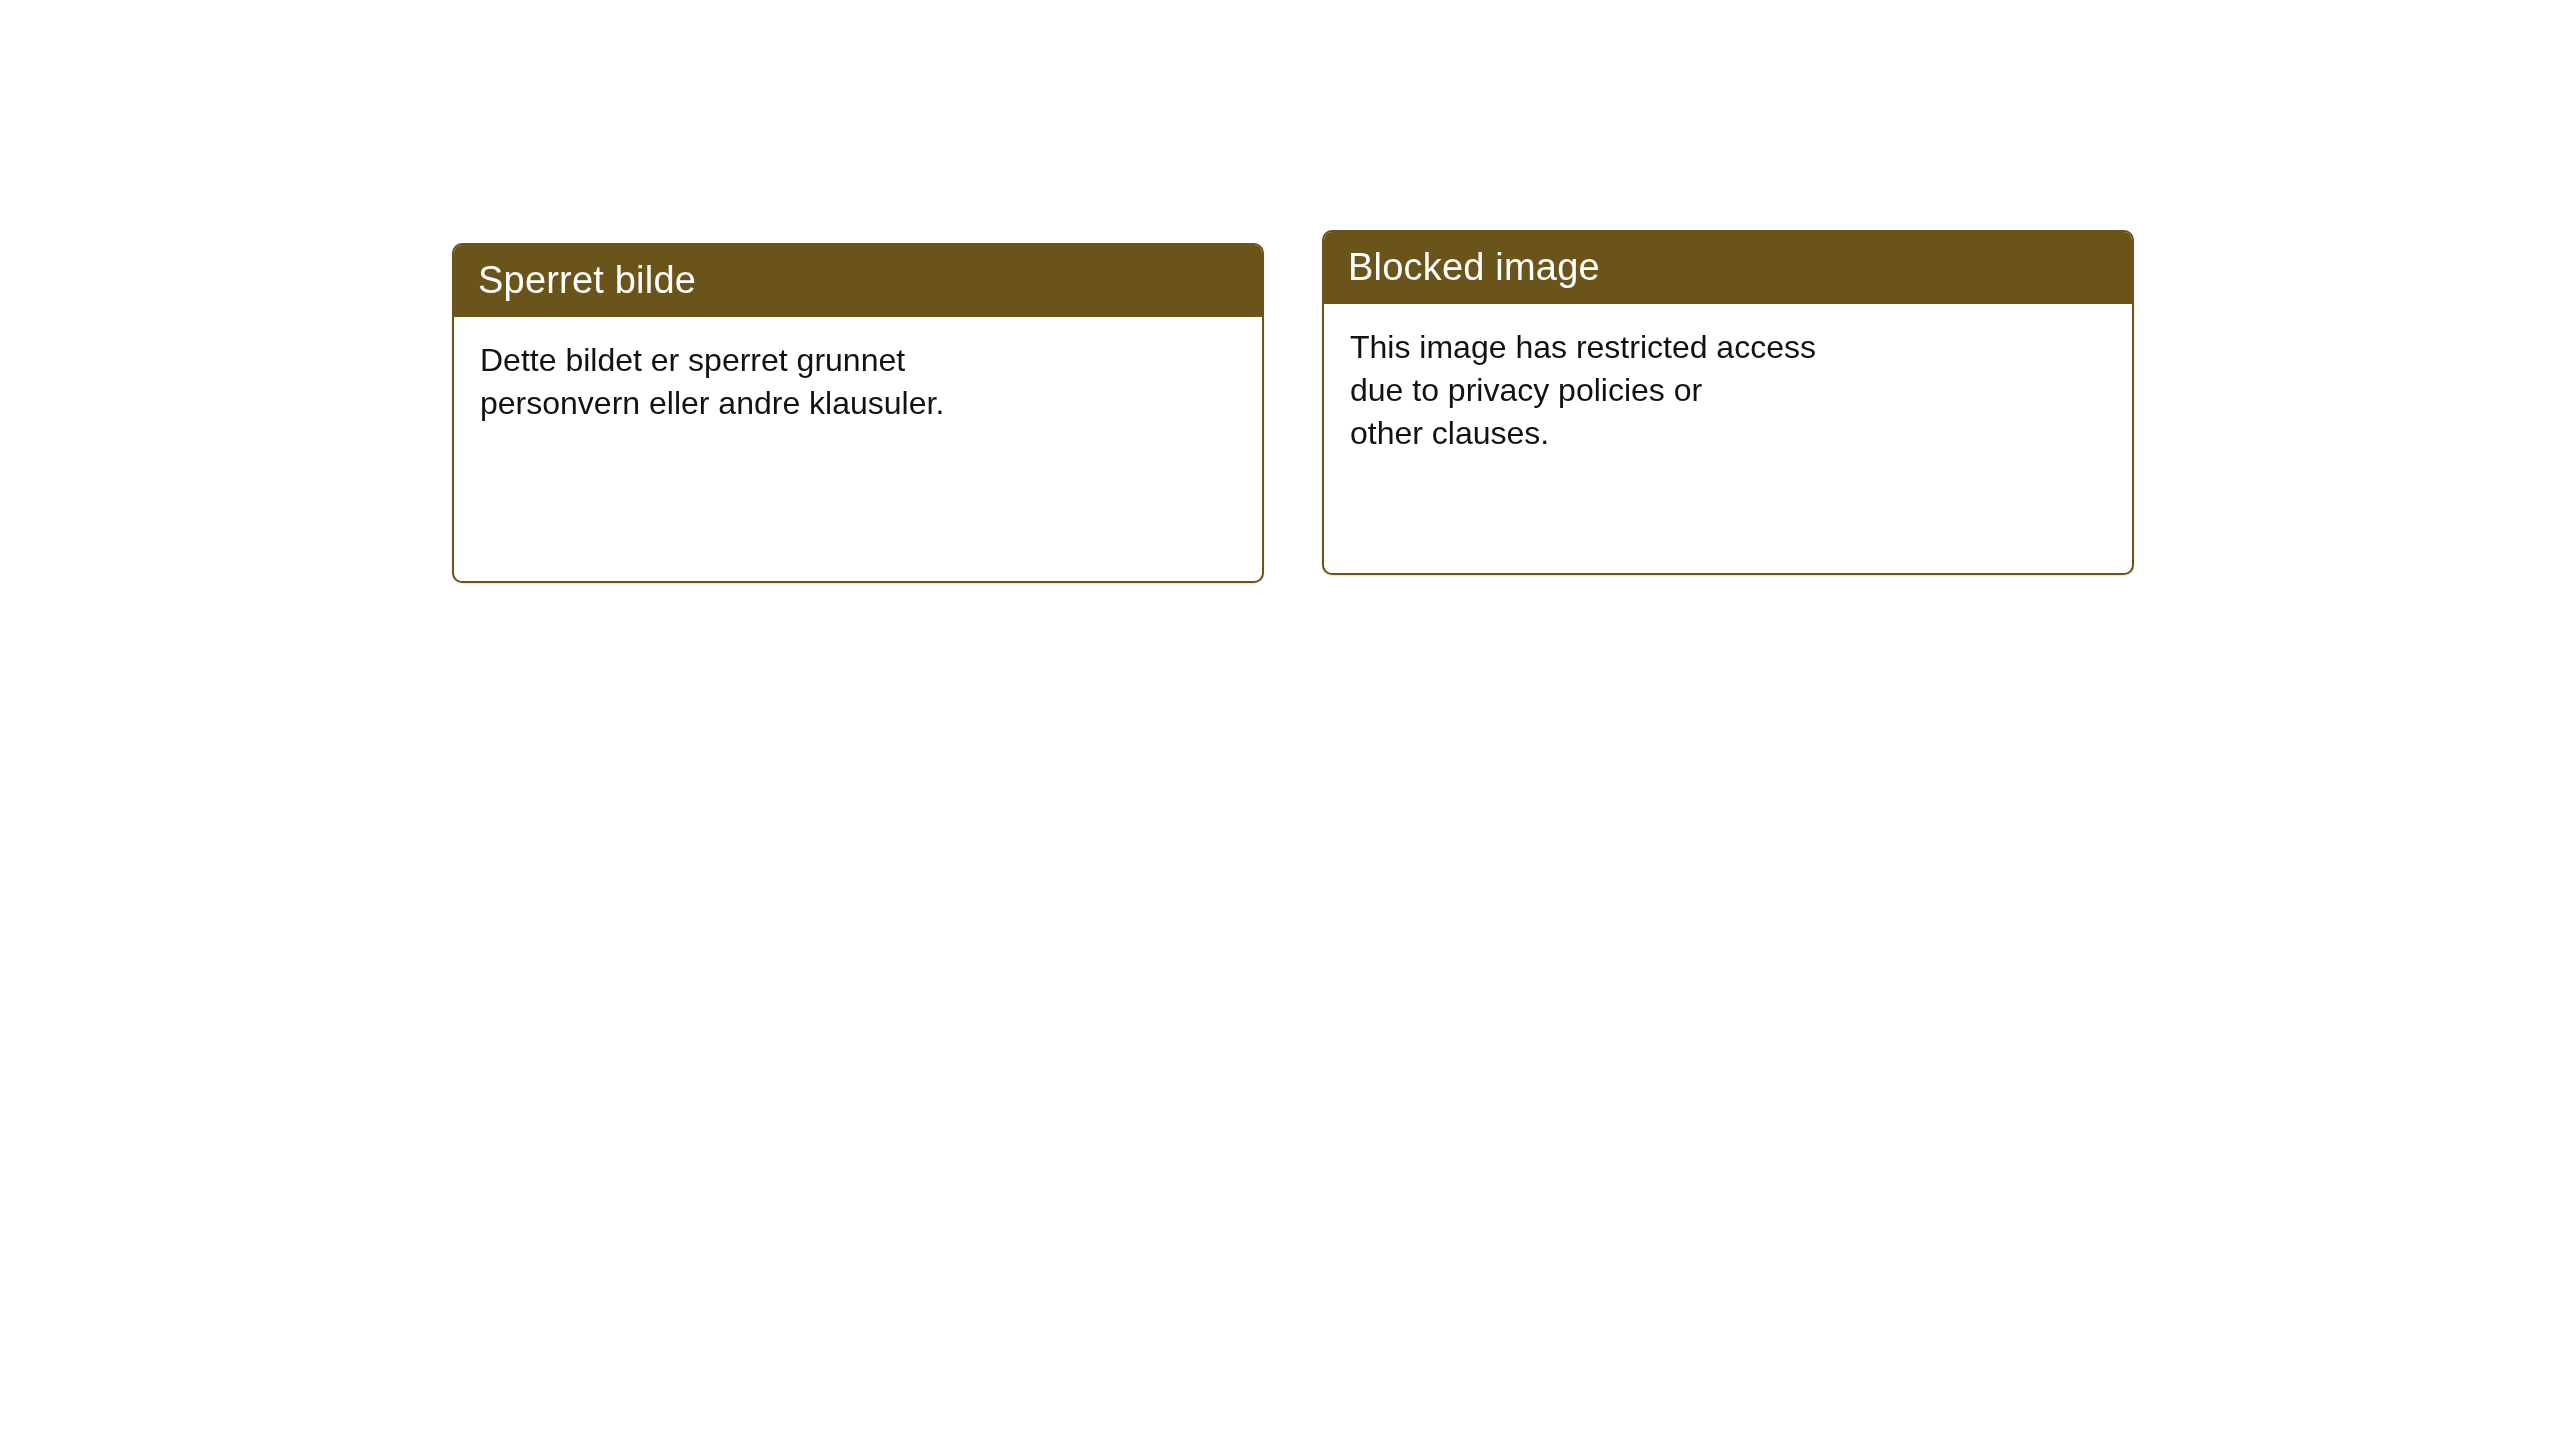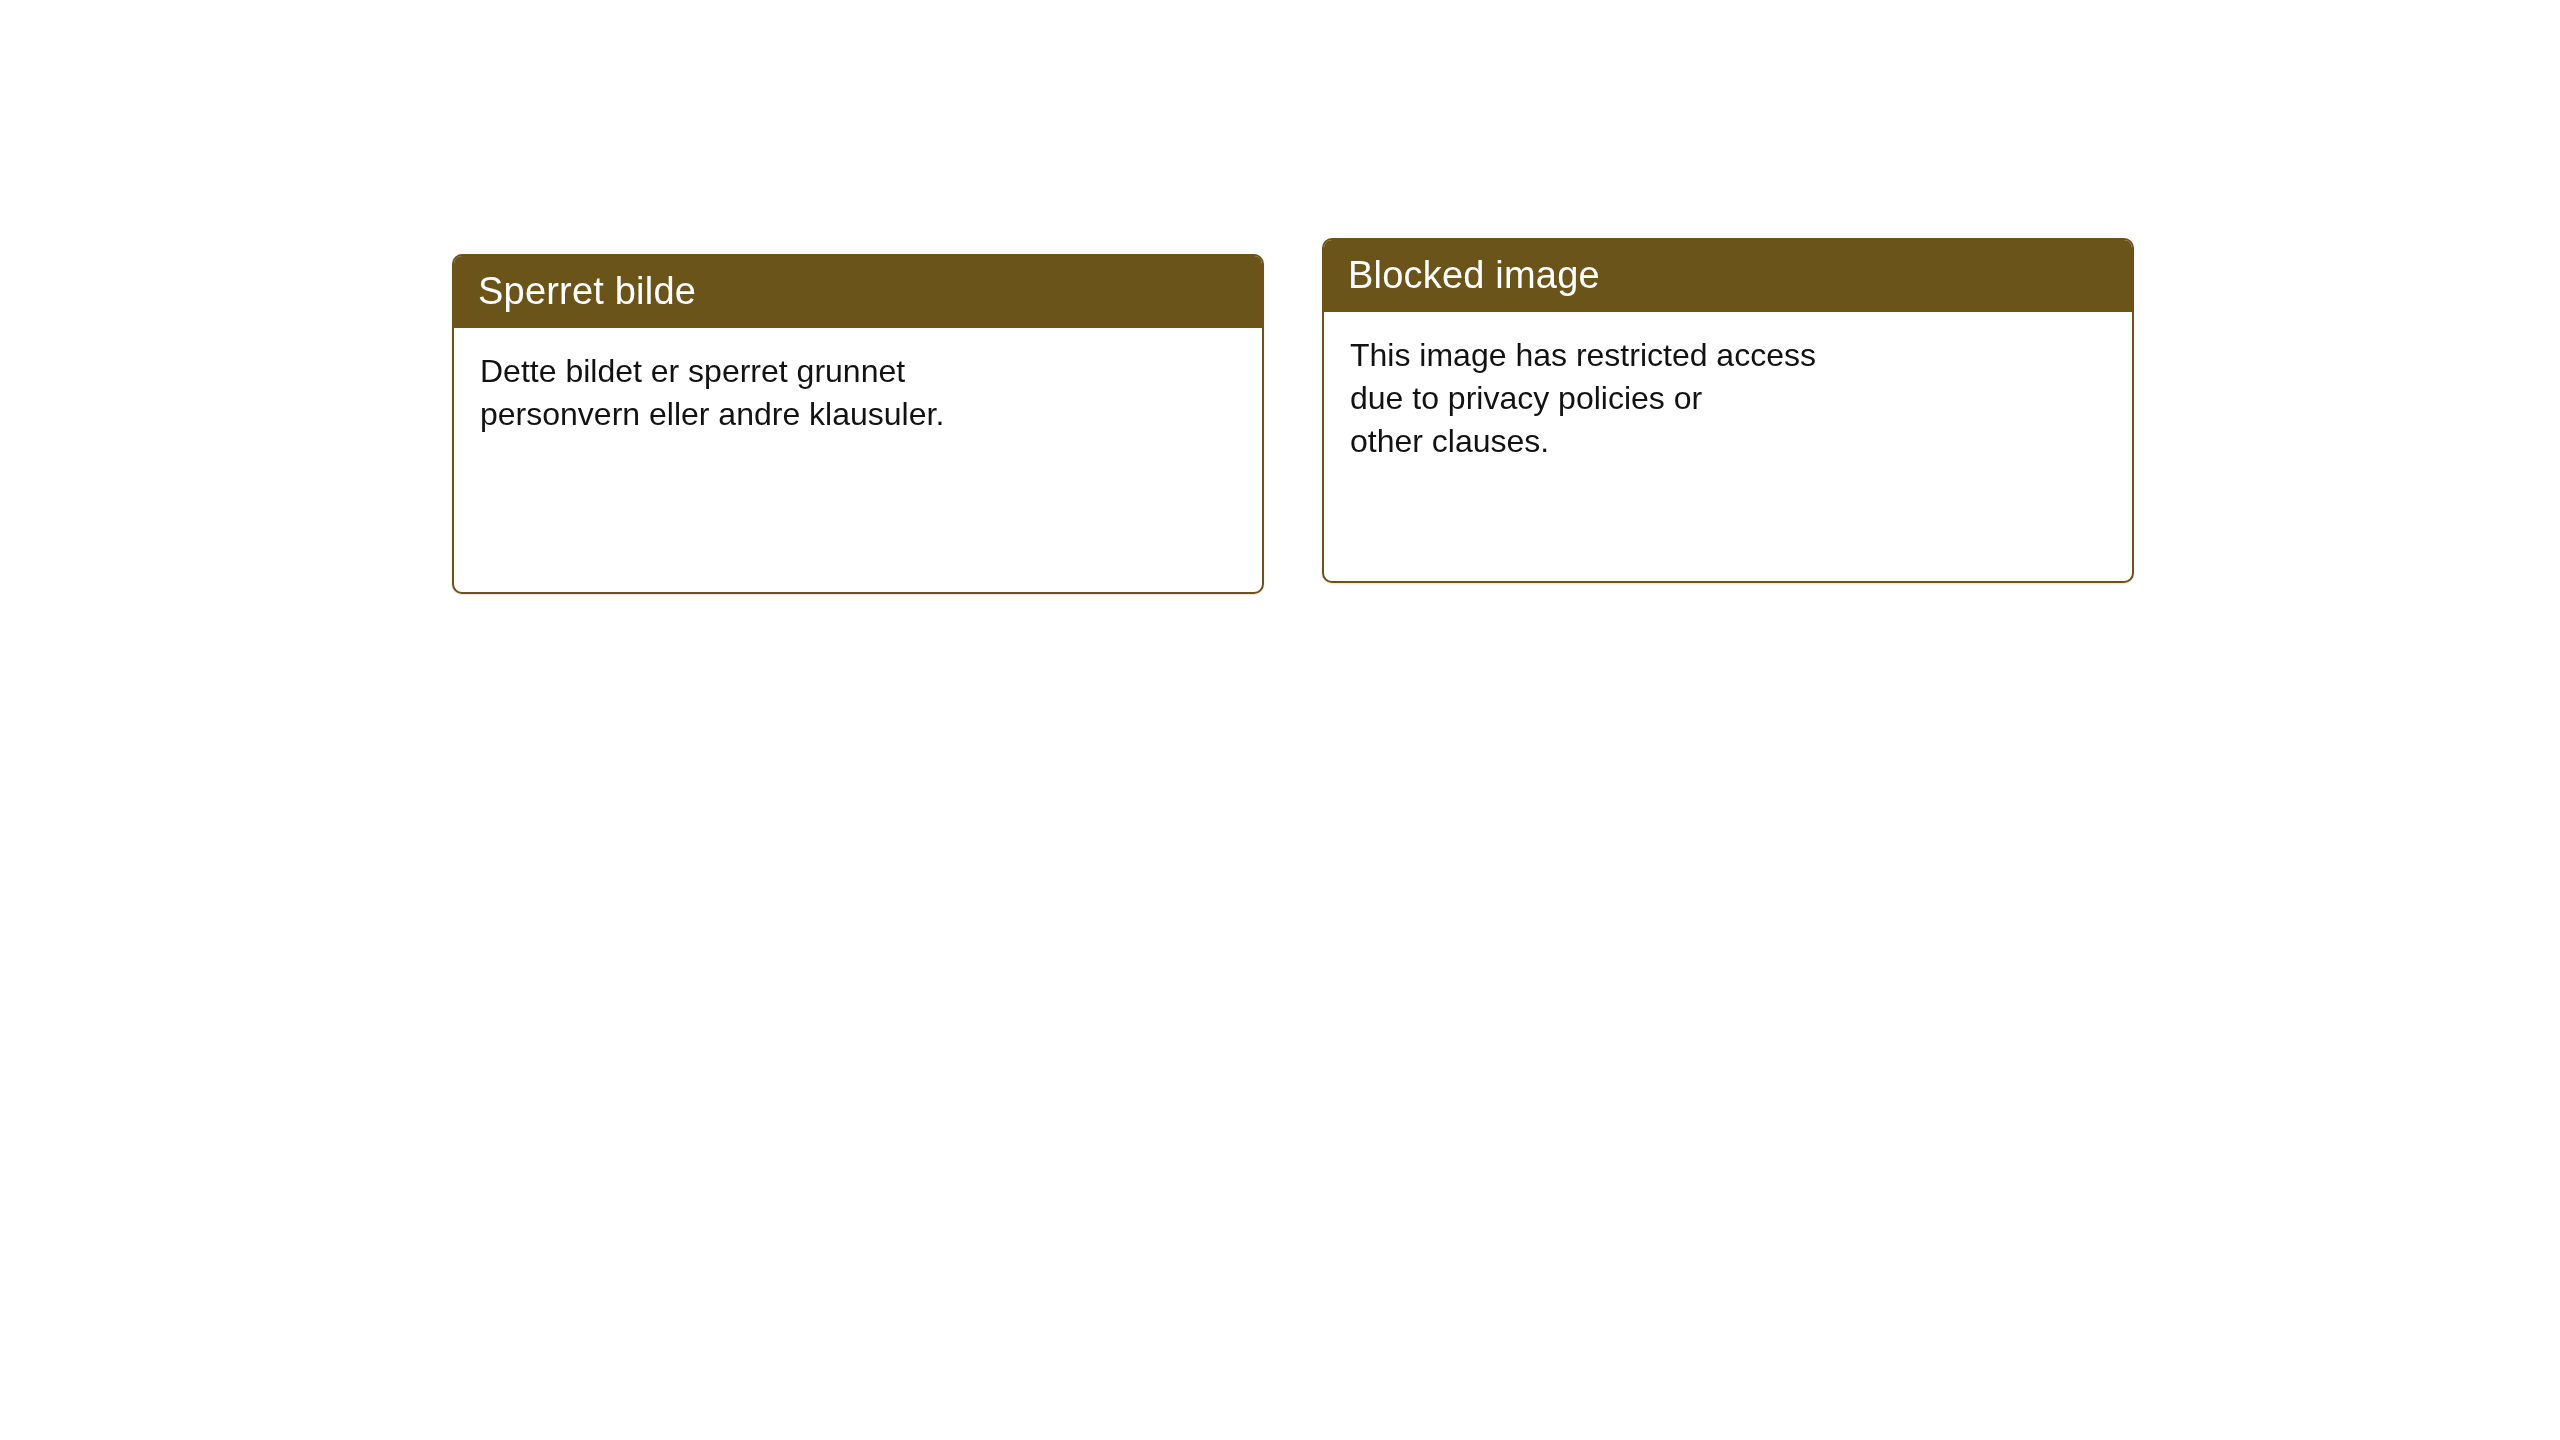--- a/index.html
+++ b/index.html
@@ -43,26 +43,25 @@
     line-height: 1.35;
     padding: 22px 26px 20px 26px;
     white-space: pre-line;
   }
   
   #card-no {
     left: 452px;
     top: 243px;
     width: 812px;
     height: 340px;
-    margin-top: 11px;
   }
   
   #card-en {
     left: 1322px;
-    top: 238px;
+    top: 230px;
     width: 812px;
     height: 345px;
   }
 </style>
 </head>
 <body>
 
 <div class="stage">
 
   <div class="notice-card" id="card-no">

